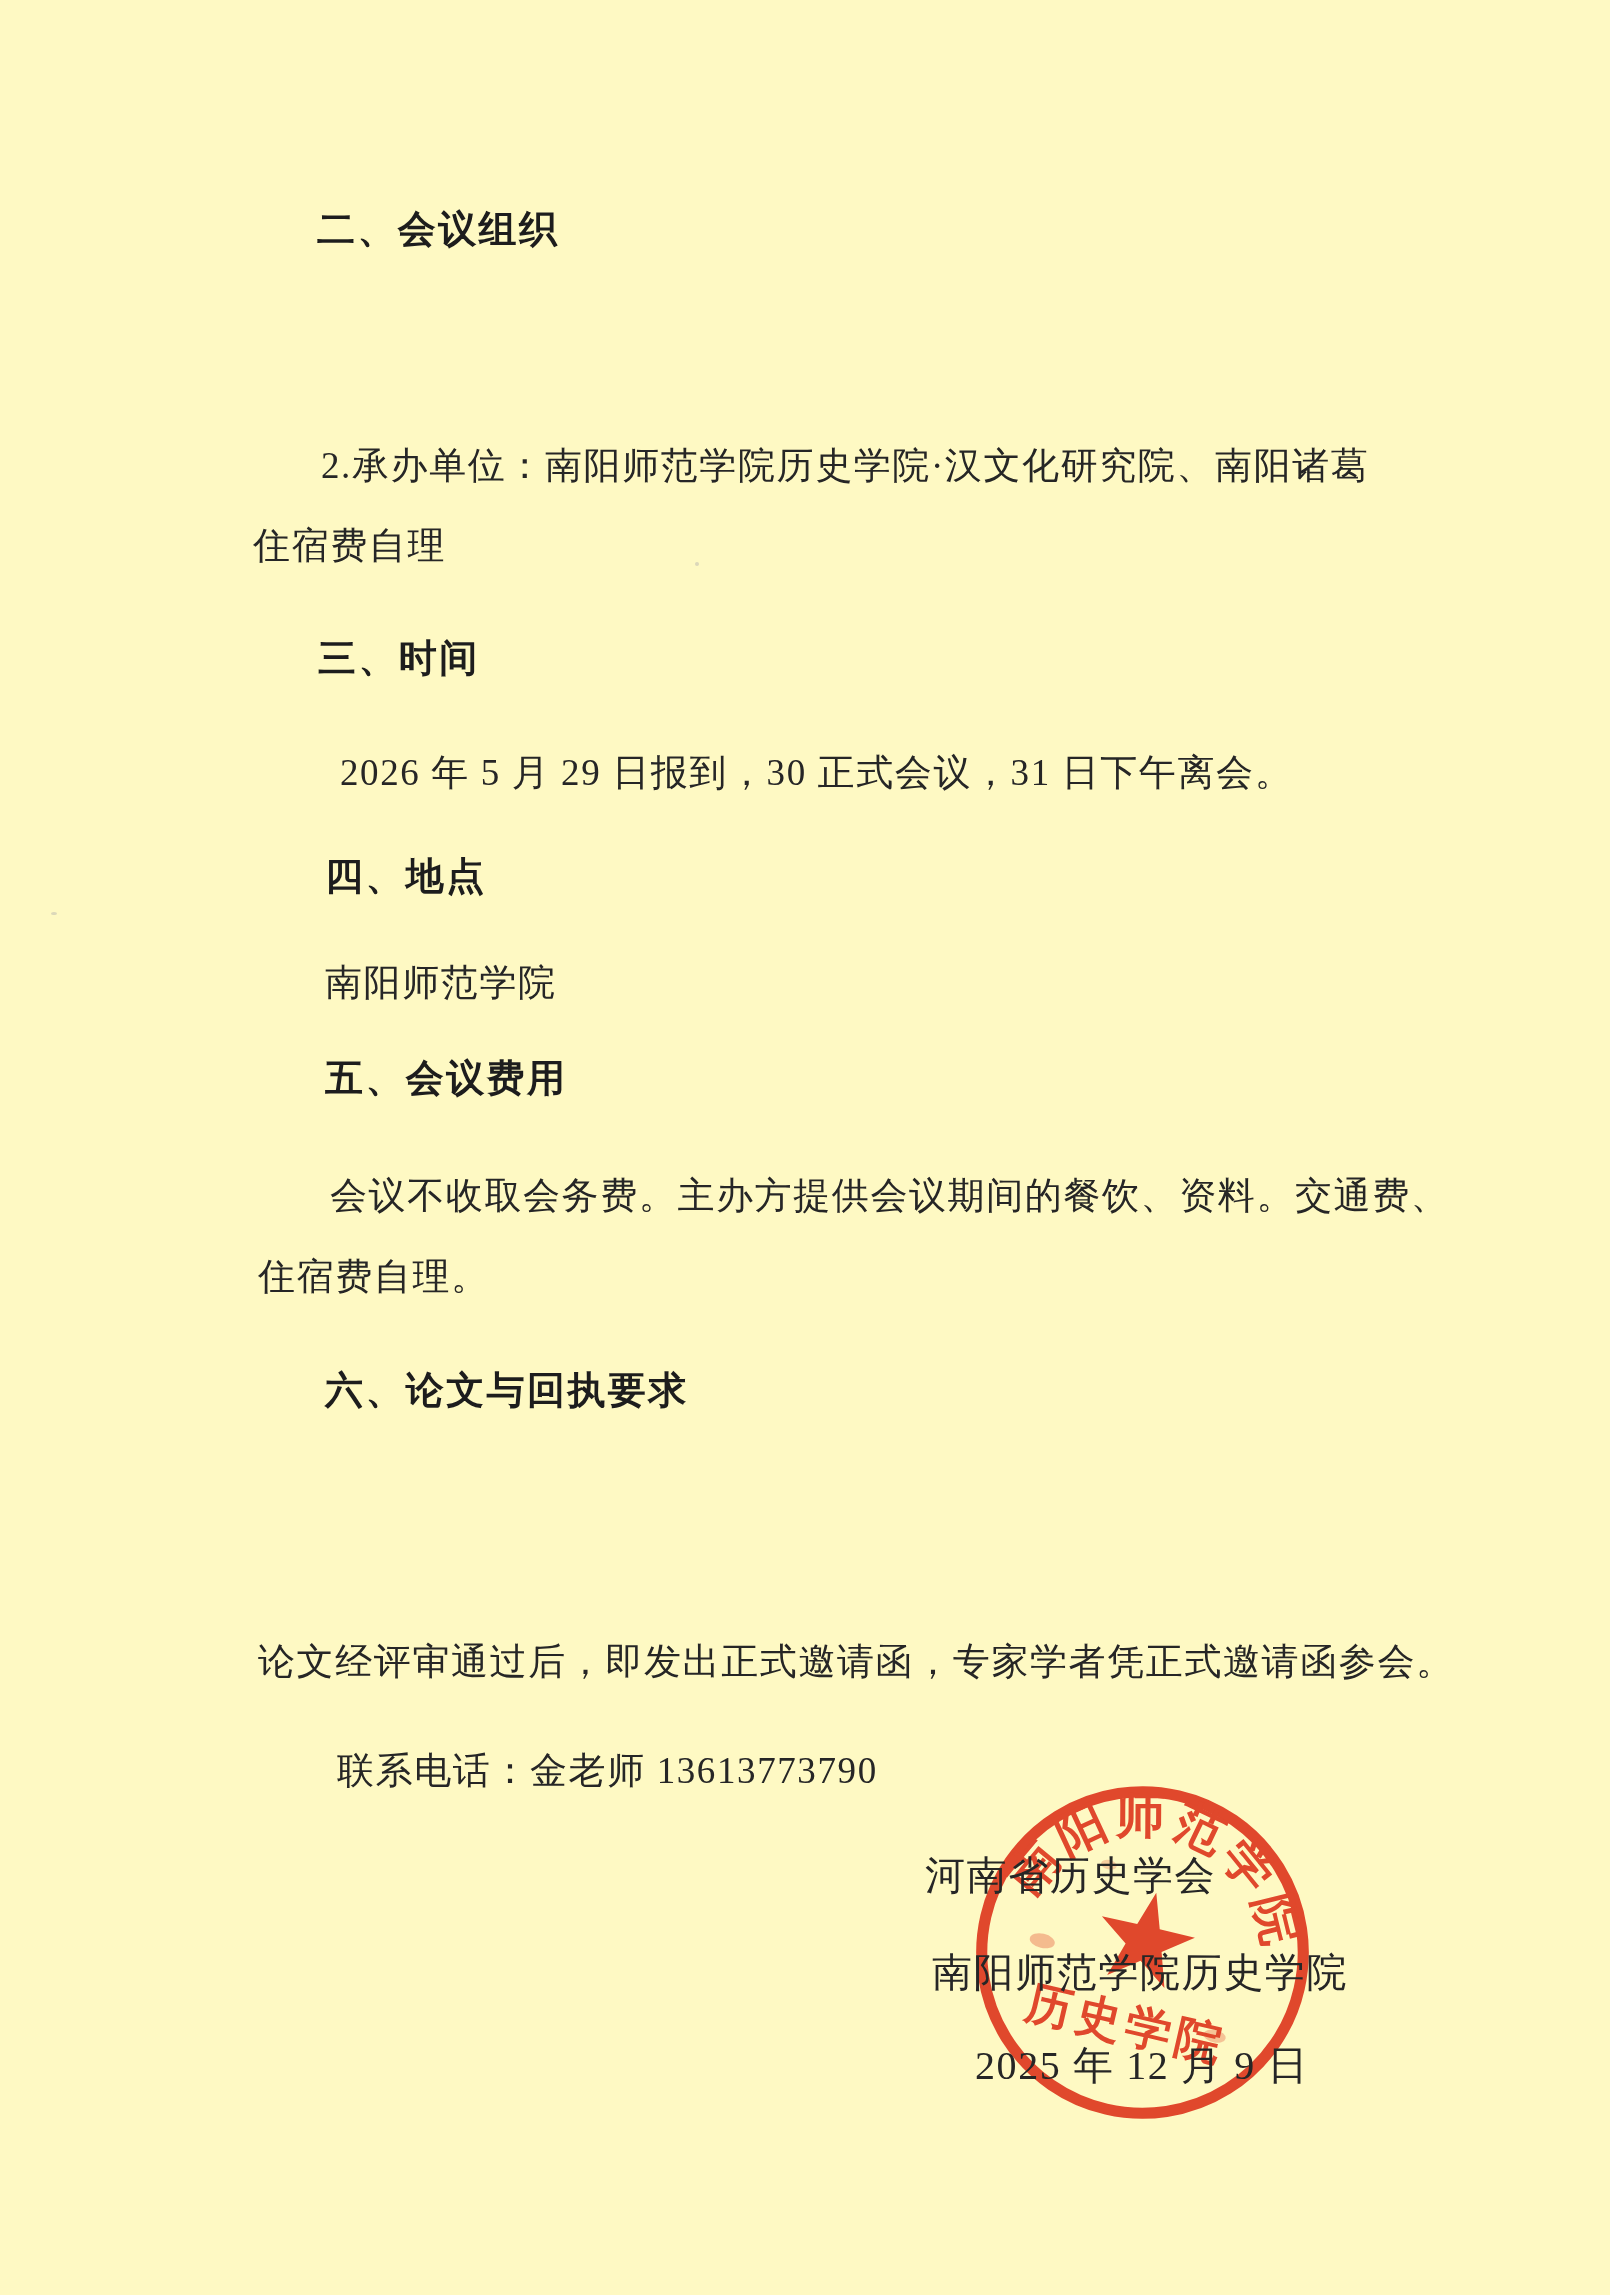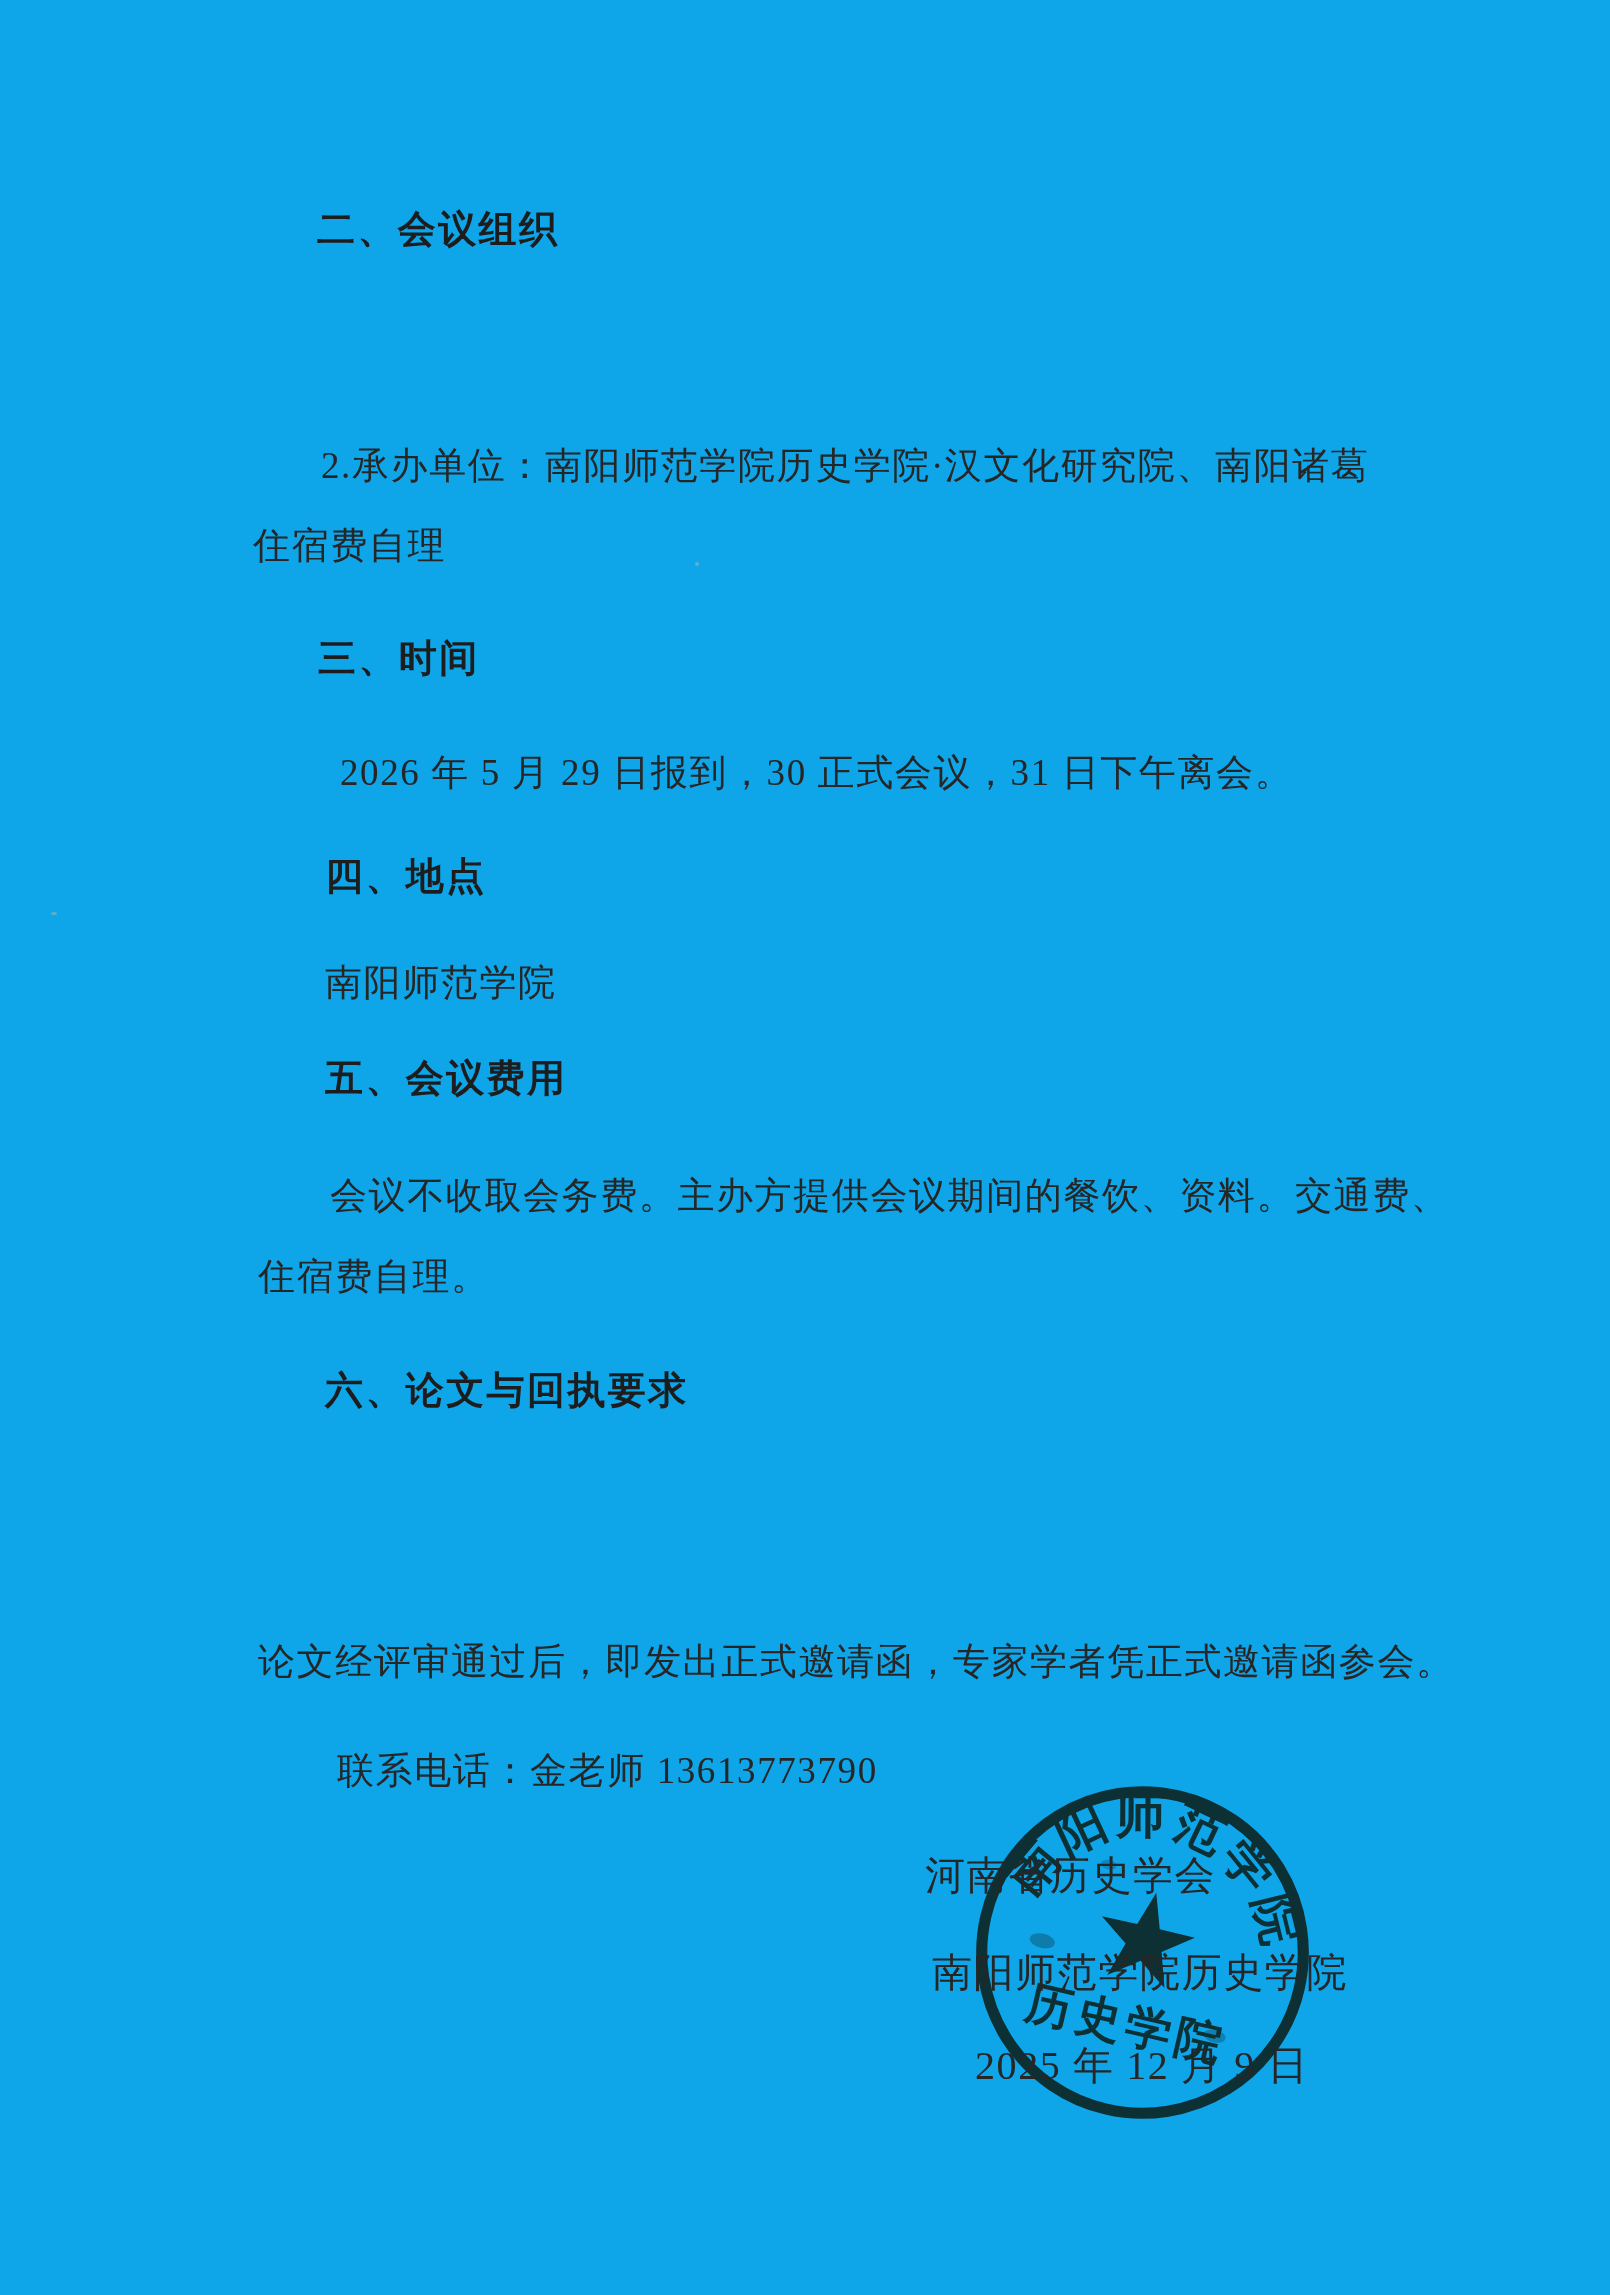--- a/index.html
+++ b/index.html
@@ -1,20 +1,20 @@
 <!DOCTYPE html>
 <html style="font-size:12.7px"><head>
 <meta charset="utf-8">
 <style>
   html,body{margin:0;padding:0;background:#e8e7e4;}
   .page{
     position:relative;
     width:1610px;height:2295px;
     margin:0 auto;
-    background:#0ea5e9;
+    background:#fef9c3;
     font-family:"Liberation Serif","DejaVu Serif",serif;
     color:#262626;
     overflow:hidden;
   }
   .line{
     position:absolute;
     white-space:nowrap;
     font-size:37px;
     letter-spacing:1.6px;
     color:#262626;

